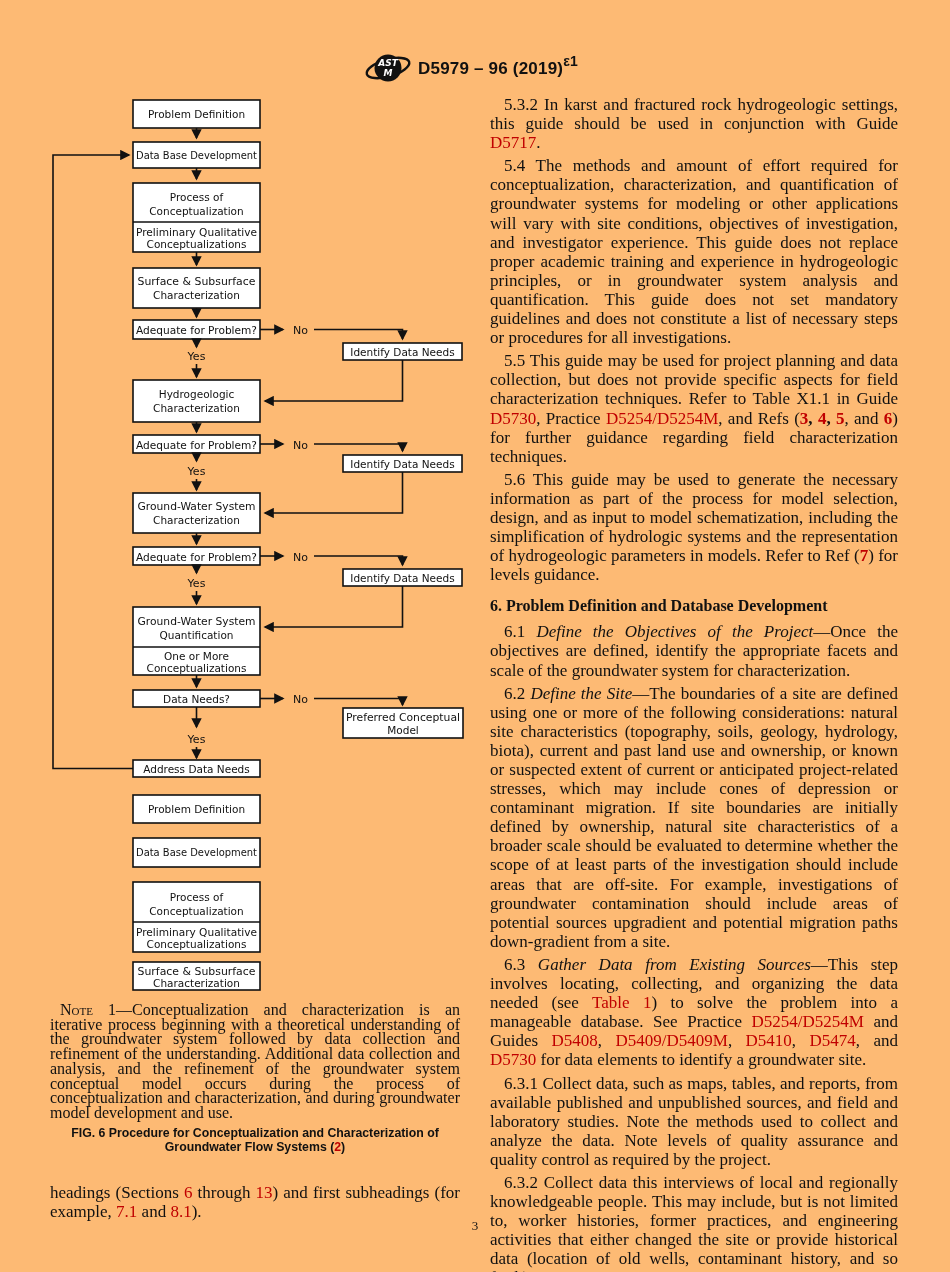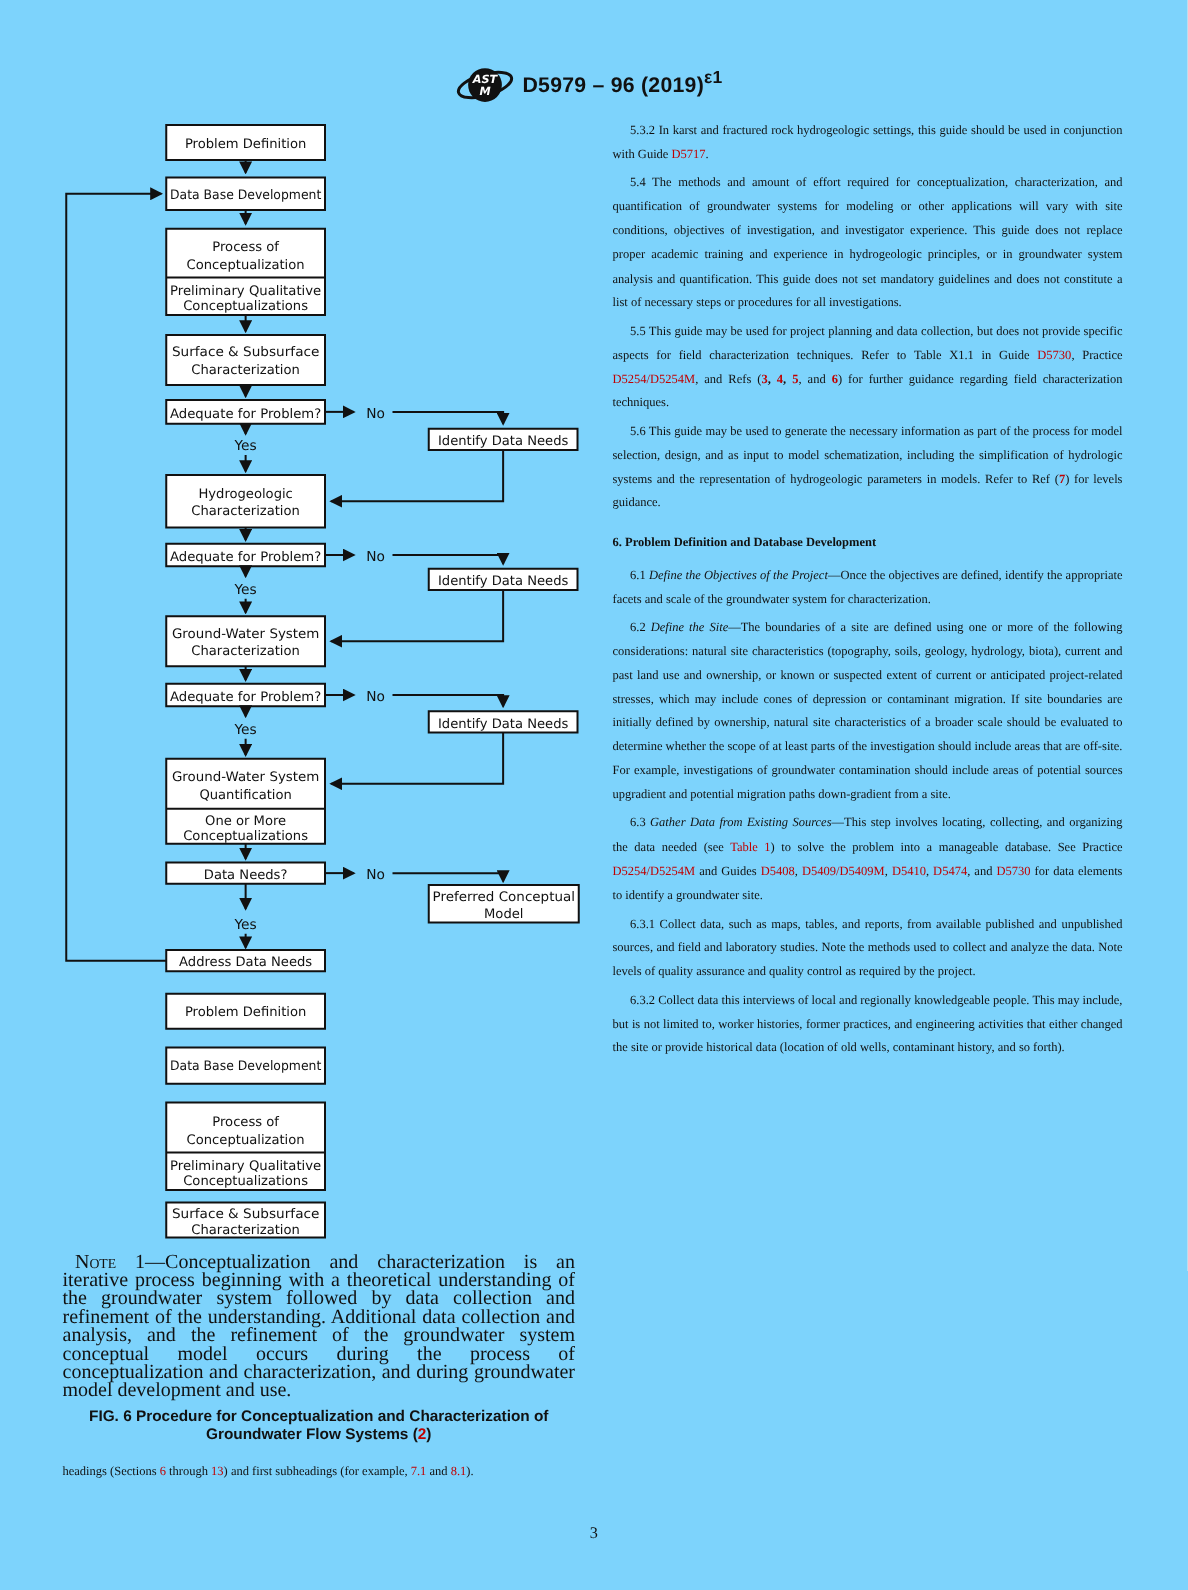--- a/index.html
+++ b/index.html
@@ -1,40 +1,40 @@
 <!DOCTYPE html>
 <html><head>
 <meta charset="utf-8">
 <style>
   html,body{margin:0;padding:0;background:#e8e8e8;}
-  .page{position:relative;width:950px;height:1272px;background:#7dd3fc;margin:0 auto;
+  .page{position:relative;width:950px;height:1272px;background:#fdba74;margin:0 auto;
         font-family:"Liberation Serif",serif;color:#111;overflow:hidden;}
   
   .hdr{position:absolute;left:0;top:48px;width:950px;height:40px;}
   .logo{position:absolute;left:364px;top:2px;}
   .doc-title{position:absolute;left:418px;top:6px;font-family:"Liberation Sans",sans-serif;
              font-weight:bold;font-size:17px;letter-spacing:.2px;}
   .doc-title sup{font-size:14px;position:relative;top:-1px;}
   
   .col-left{position:absolute;left:50px;top:98px;width:410px;}
   .col-right{position:absolute;left:490px;top:95px;width:408px;}
   
-  p.body{margin:0 0 4px 0;text-align:justify;font-size:10px;line-height:19.1px;text-indent:14px;}
+  p.body{margin:0 0 4px 0;text-align:justify;font-size:17px;line-height:19.1px;text-indent:14px;}
   p.body.noindent{text-indent:0;}
-  h3.sect{margin:13px 0 7px 0;font-size:10px;line-height:18px;font-weight:bold;text-indent:0;}
+  h3.sect{margin:13px 0 7px 0;font-size:16px;line-height:18px;font-weight:bold;text-indent:0;}
   .ref{color:#c00000;}
   .bref{color:#c00000;font-weight:bold;}
   .b{font-weight:bold;}
   .it{font-style:italic;}
   
   p.fignote{margin:8px 0 0 0;text-align:justify;font-size:16px;line-height:14.7px;text-indent:10px;}
   .sc{font-variant:small-caps;}
   p.figcap{margin:5px 0 0 0;text-align:center;font-family:"Liberation Sans",sans-serif;
            font-weight:bold;font-size:12.3px;line-height:14.6px;}
-  p.tailpara{margin-top:13px;}
+  p.tailpara{margin-top:28px;}
   
   svg.flow{display:block;overflow:visible;}
   svg.flow text{font-family:"DejaVu Sans",sans-serif;font-size:10.5px;fill:#111;}
   svg.flow .lbl{text-anchor:middle;}
   svg.flow .yn{font-size:11px;}
   svg.flow rect{fill:#fff;stroke:#111;stroke-width:1.6;}
   svg.flow line,svg.flow path.c{stroke:#111;stroke-width:1.6;fill:none;}
   
   .pgnum{position:absolute;left:0;top:1218px;width:950px;text-align:center;font-size:13px;}
 </style>

